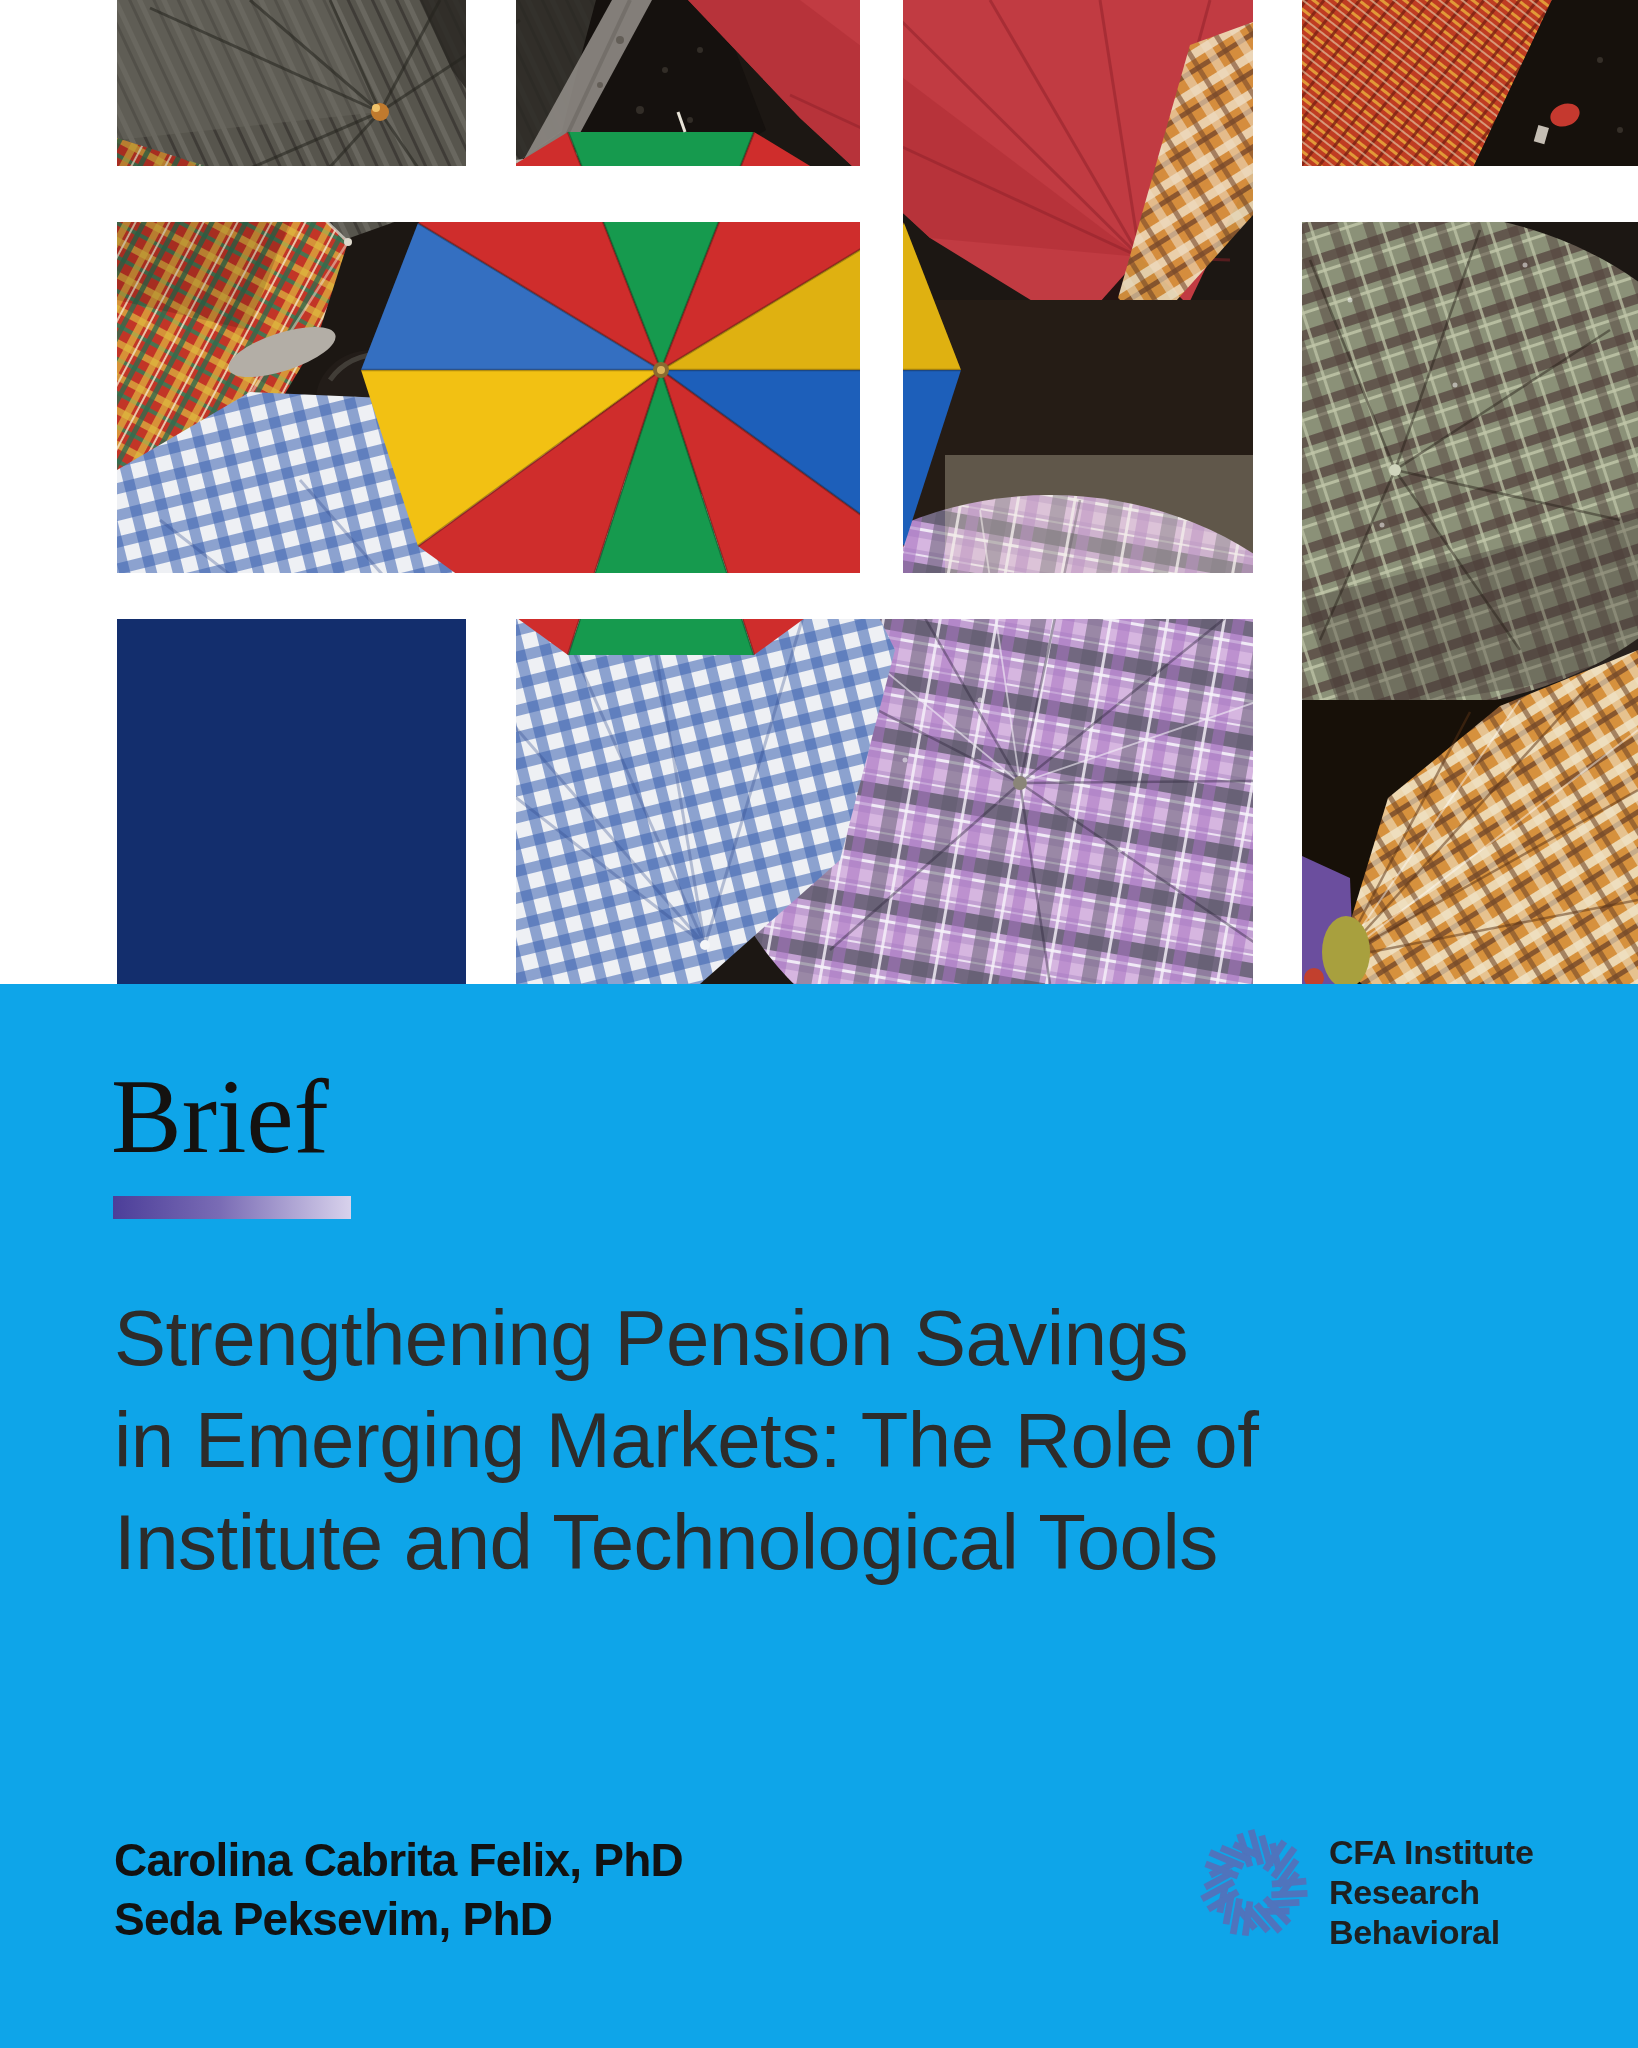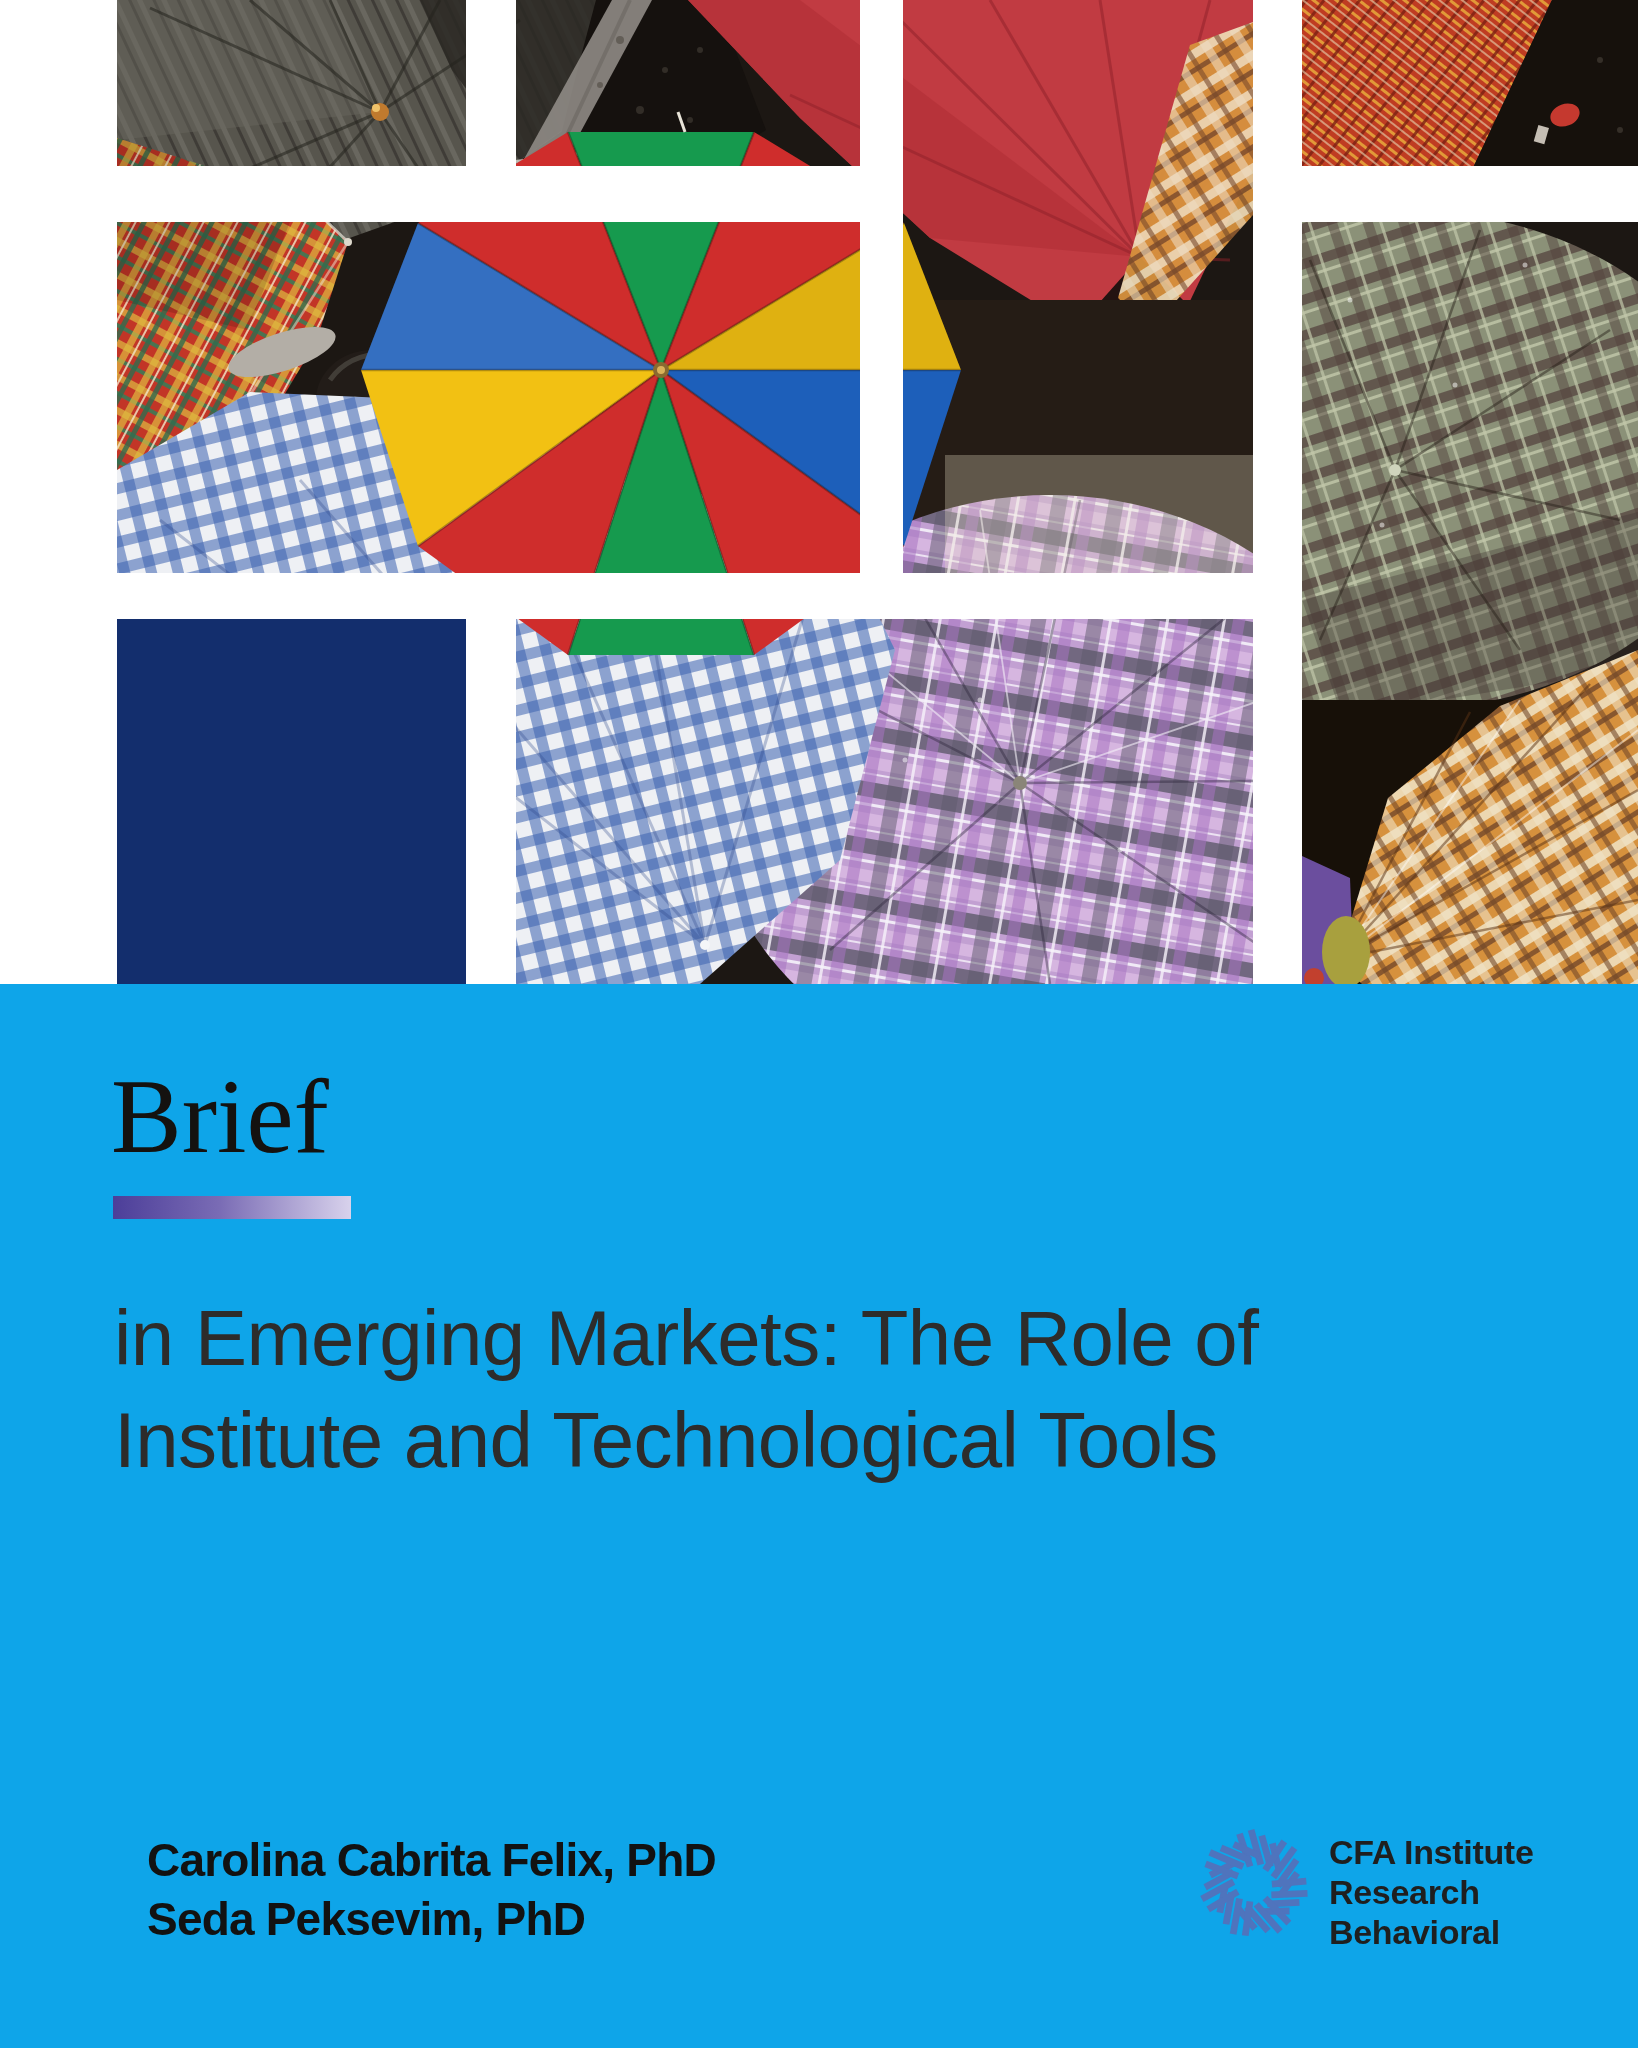--- a/index.html
+++ b/index.html
@@ -24,21 +24,21 @@
   }
   .title{
     position:absolute;left:114px;top:1287px;
     font-size:78px;line-height:102px;font-weight:300;
     color:#2d2c2b;letter-spacing:-0.5px;
     white-space:nowrap;
   }
   .authors{
     position:absolute;left:114px;top:1831px;
     font-size:46px;line-height:59px;font-weight:700;
-    color:#121212;letter-spacing:-0.8px;white-space:nowrap;margin-left:33px;
+    color:#121212;letter-spacing:-0.8px;white-space:nowrap;
   }
   .publisher{position:absolute;left:1194px;top:1824px;width:420px;height:130px;}
   .publisher .mark{position:absolute;left:0;top:0;width:120px;height:120px;}
   .publisher .ptext{
     position:absolute;left:135px;top:8px;
     font-size:34px;line-height:40px;font-weight:700;
     color:#1f1f1f;letter-spacing:-0.3px;white-space:nowrap;
   }
 </style>
 </head>
@@ -298,20 +298,21 @@
     </g>
 
     <rect x="117" y="619" width="349" height="365" fill="#132e6d"></rect>
   </svg>
 
   <div class="kicker">Brief</div>
 
   <div class="accent-bar"></div>
 
   <div class="title">
+    <div>Strengthening Pension Savings</div>
     <div>in Emerging Markets: The Role of</div>
     <div>Institute and Technological Tools</div>
   </div>
 
   <div class="authors">
     <div>Carolina Cabrita Felix, PhD</div>
     <div>Seda Peksevim, PhD</div>
   </div>
 
   <div class="publisher">

